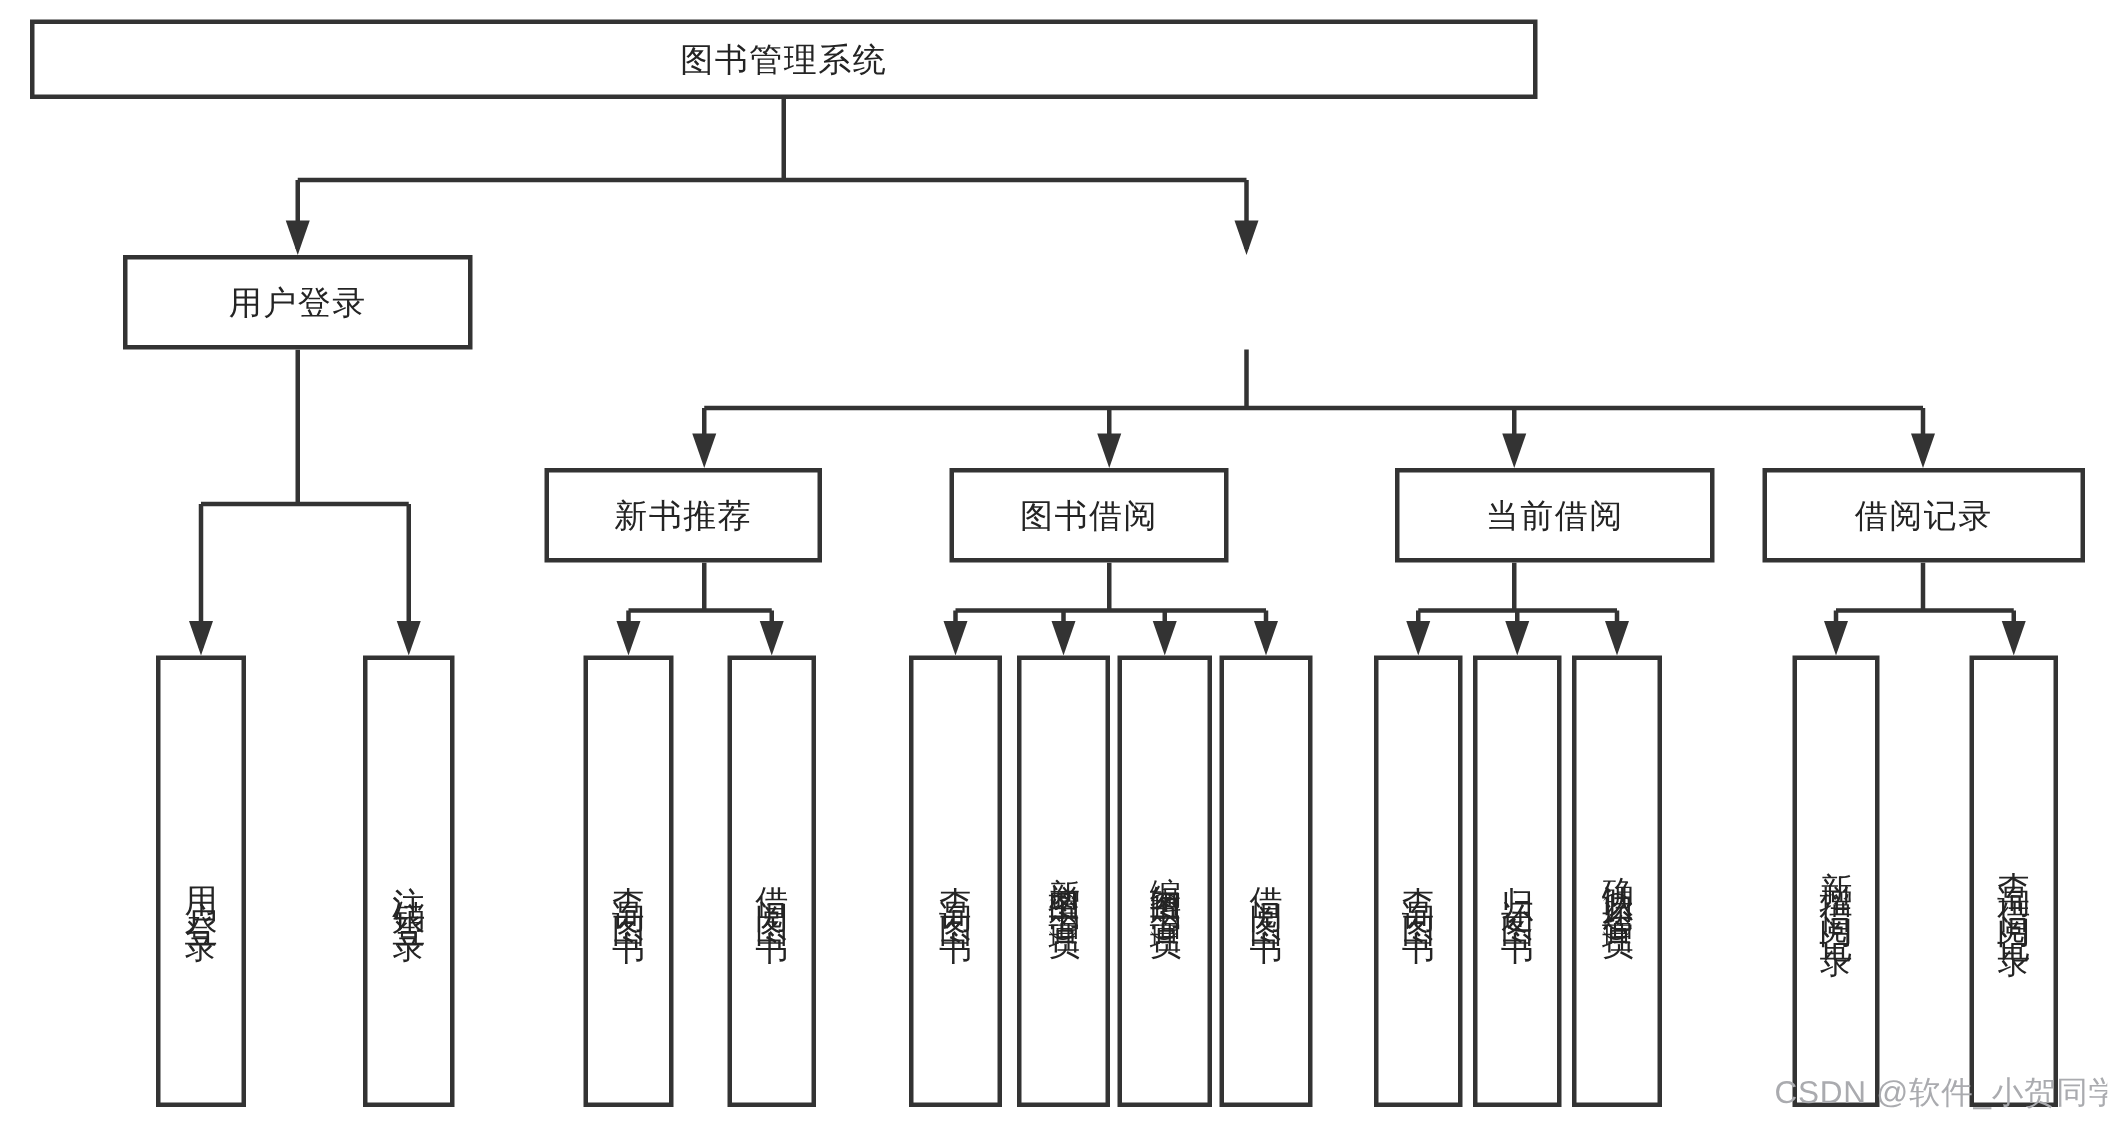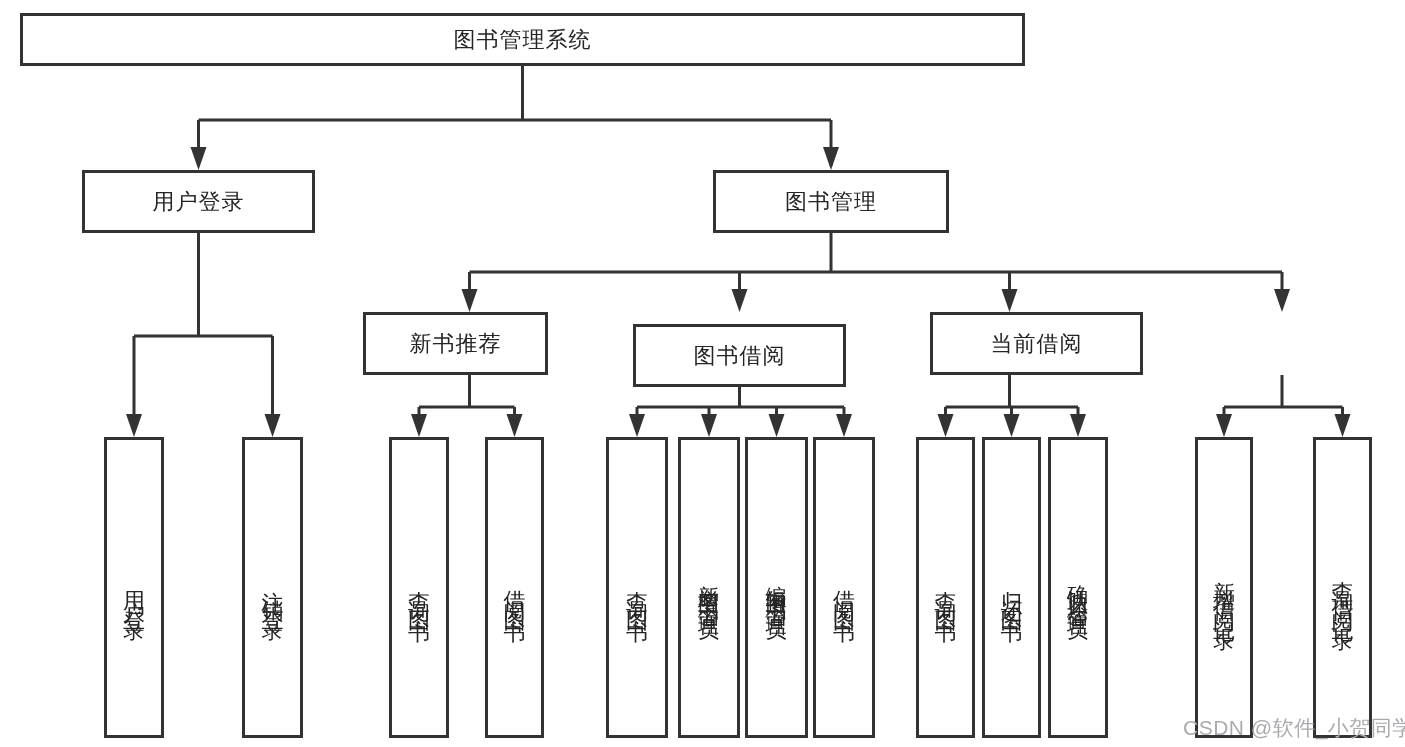--- a/index.html
+++ b/index.html
@@ -88,25 +88,25 @@
       <polygon points="1003.5,414 1019.5,414 1011.5,437"></polygon>
       <polygon points="1070,414 1086,414 1078,437"></polygon>
       <polygon points="1216,414 1232,414 1224,437"></polygon>
       <polygon points="1334.5,414 1350.5,414 1342.5,437"></polygon>
     </g>
   </svg>
 
   <div class="node h" style="left:20px; top:13px; width:1005px; height:53px;">图书管理系统</div>
 
   <div class="node h" style="left:82px; top:170px; width:233px; height:63px;">用户登录</div>
-  <div class="node h" style="left:713px; top:170px; width:236px; height:63px;">图书管理</div>
 
   <div class="node h" style="left:363px; top:312px; width:185px; height:63px;">新书推荐</div>
-  <div class="node h" style="left:633px; top:324px; width:213px; height:63px;">图书借阅</div>
+  <div class="node h" style="left:633px; top:312px; width:186px; height:63px;">图书借阅</div>
   <div class="node h" style="left:903px; top:312px; width:213px; height:63px;margin-left:27px;">当前借阅</div>
+  <div class="node h" style="left:1175px; top:312px; width:215px; height:63px;">借阅记录</div>
 
   <div class="node v" style="left:104px; top:437px; width:60px; height:301px;">用户登录</div>
   <div class="node v" style="left:242px; top:437px; width:61px; height:301px;">注销登录</div>
 
   <div class="node v" style="left:389px; top:437px; width:60px; height:301px;">查询图书</div>
   <div class="node v" style="left:485px; top:437px; width:59px; height:301px;">借阅图书</div>
 
   <div class="node v" style="left:606px; top:437px; width:62px; height:301px;">查询图书</div>
   <div class="node v long" style="left:678px; top:437px; width:62px; height:301px;">新增图书（管理员）</div>
   <div class="node v long" style="left:745px; top:437px; width:63px; height:301px;">编辑图书（管理员）</div>

